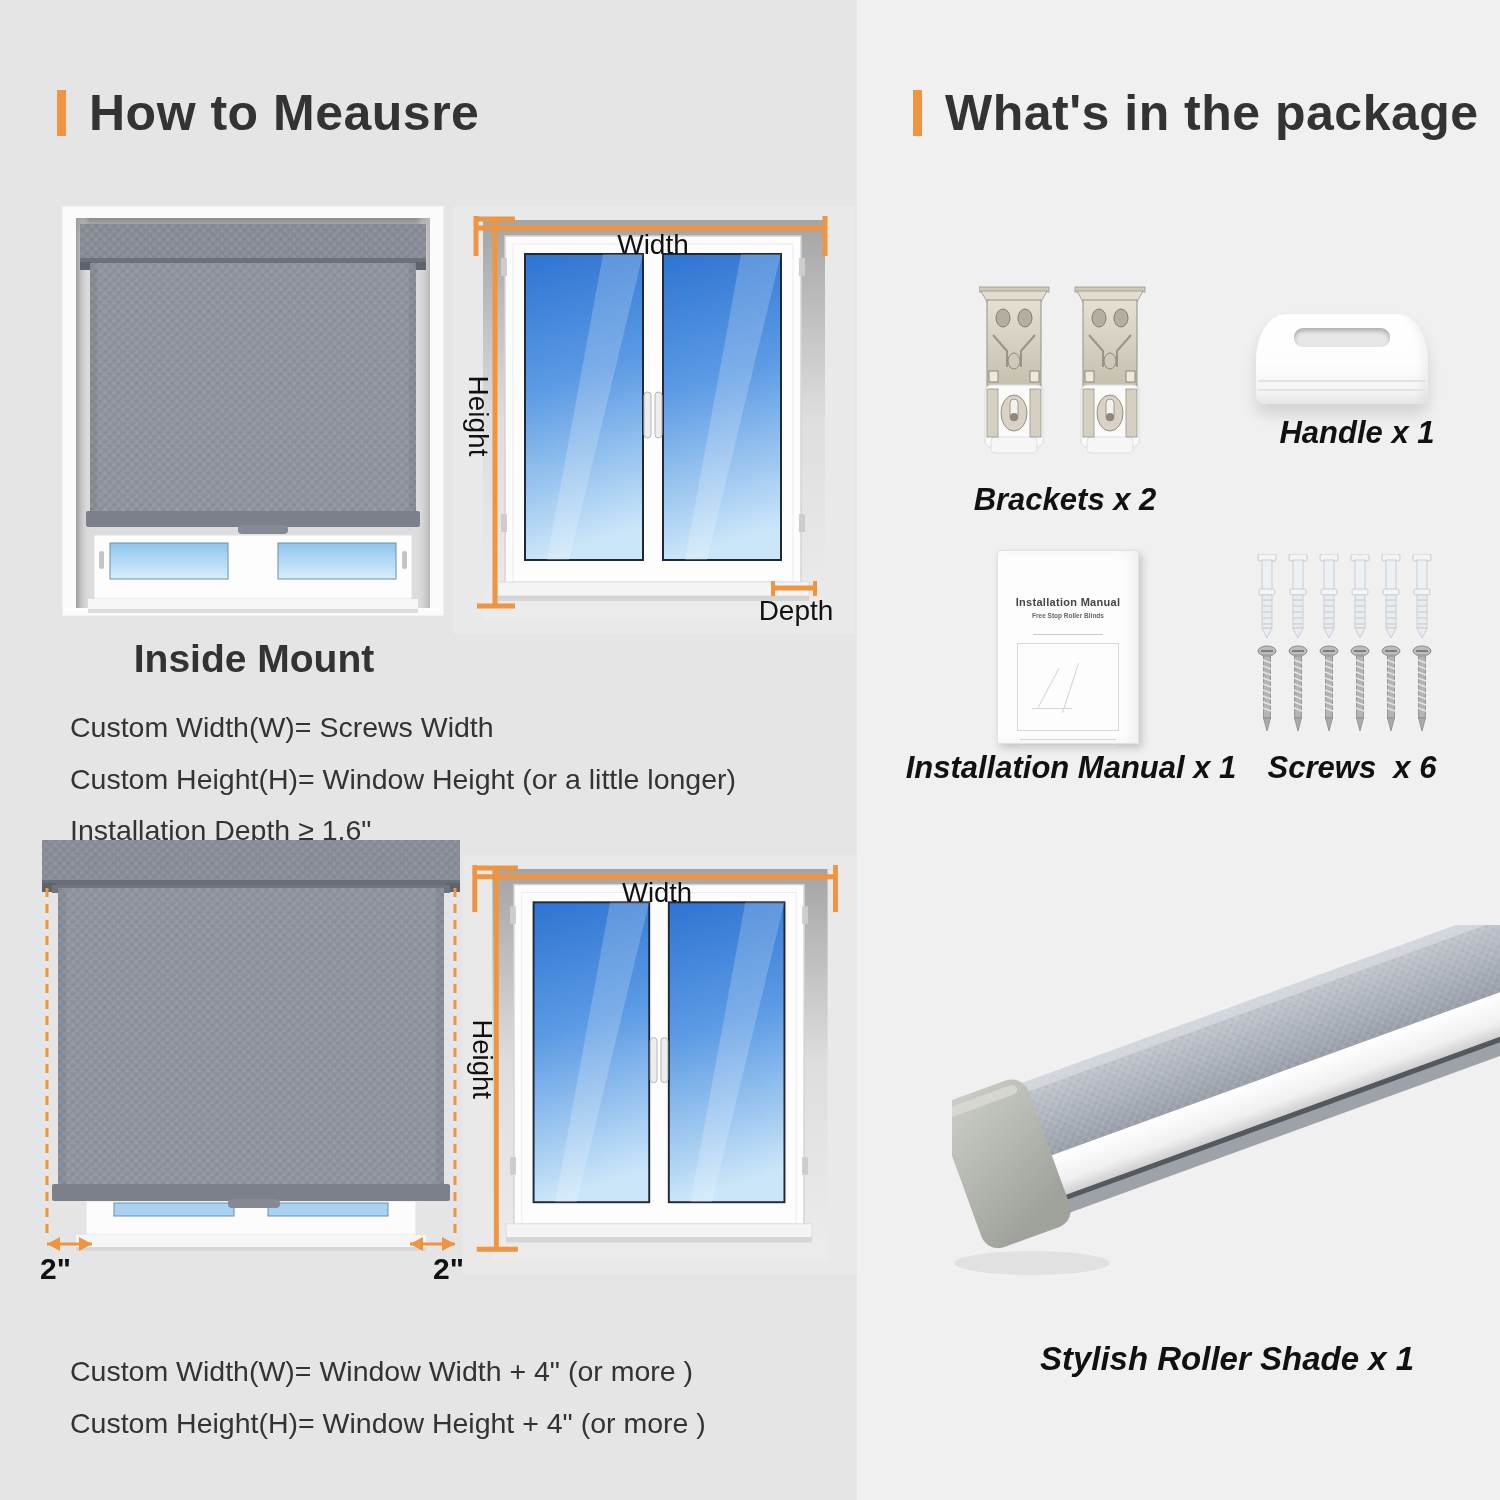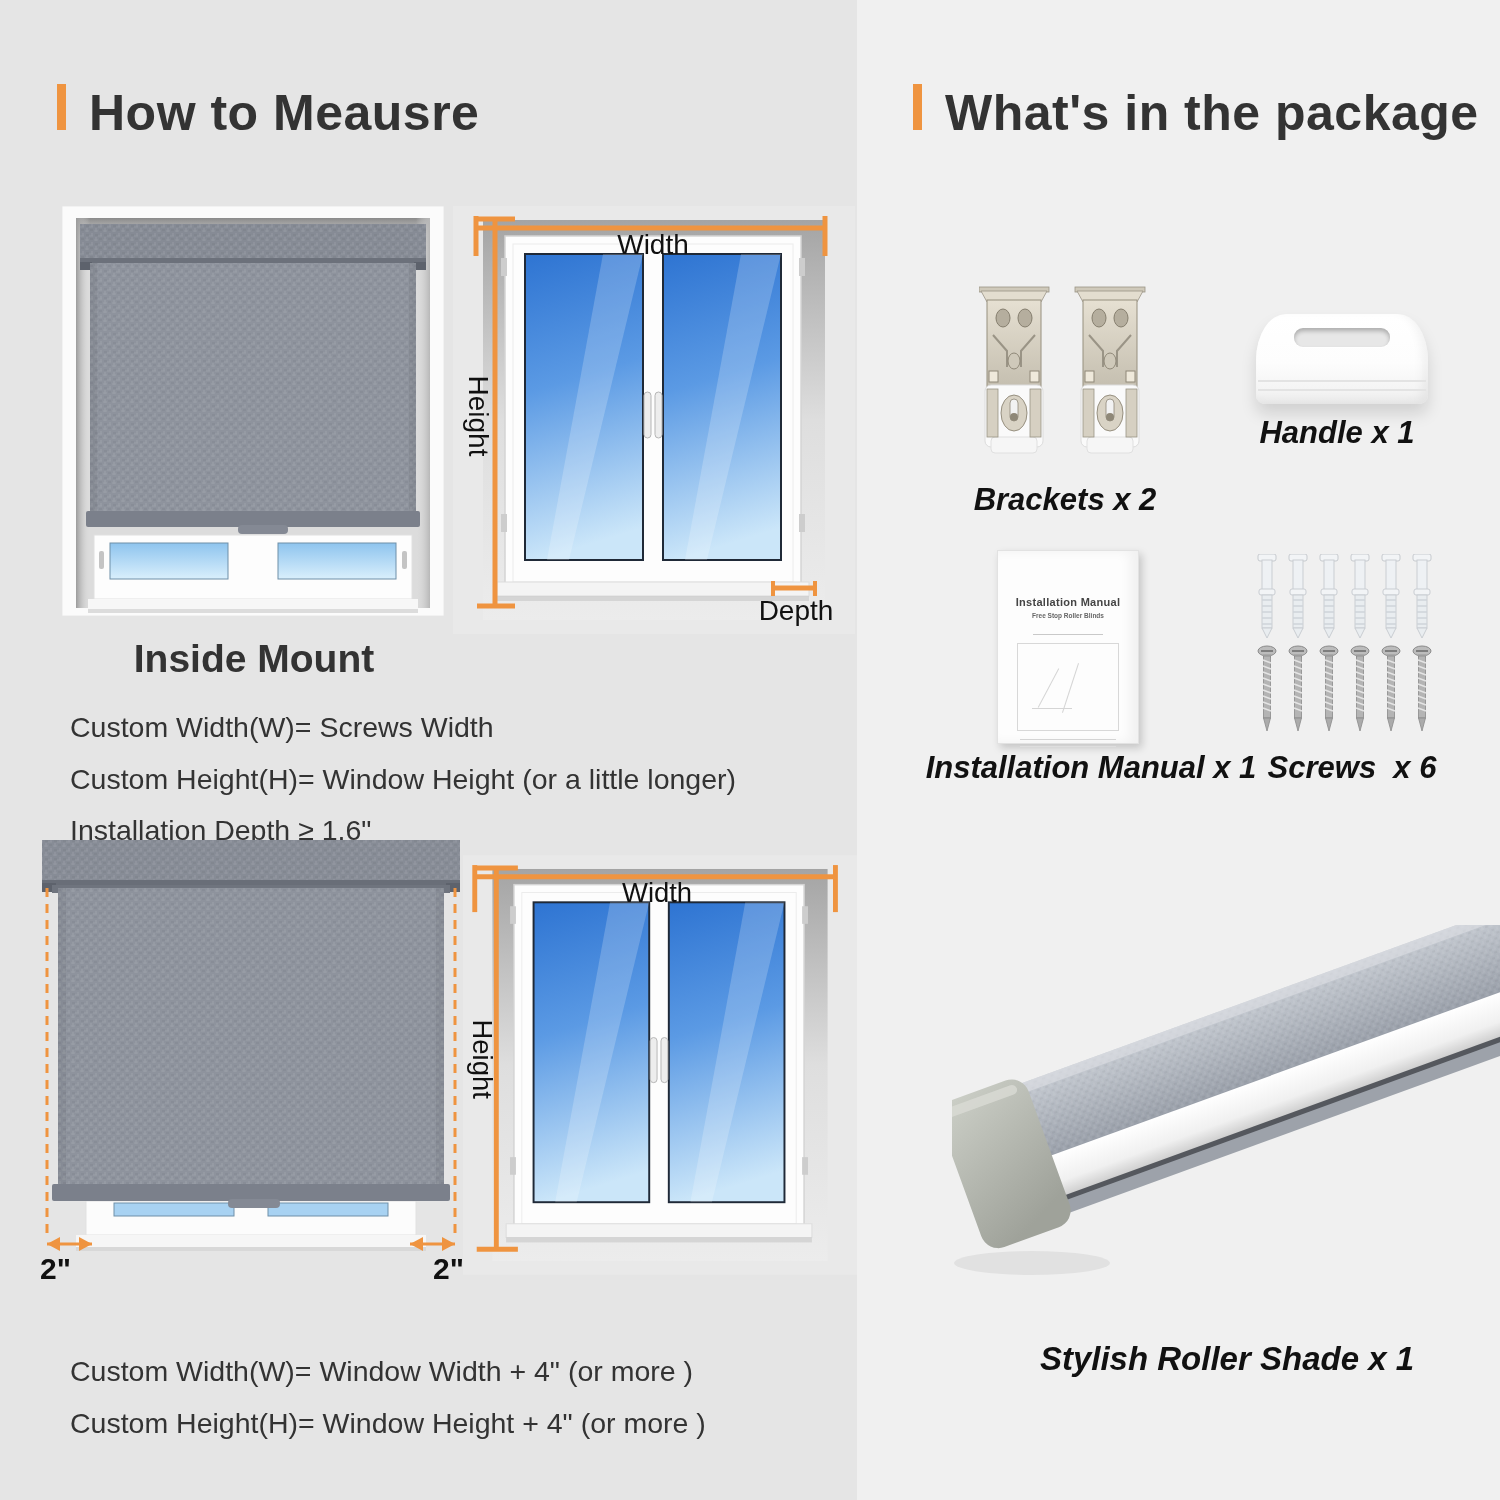--- a/index.html
+++ b/index.html
@@ -3,21 +3,21 @@
 <meta charset="utf-8">
 <style>
   html,body{margin:0;padding:0;}
   body{
     width:1500px;height:1500px;position:relative;overflow:hidden;
     font-family:"Liberation Sans", sans-serif;background:#e5e5e5;
   }
   .panel{position:absolute;top:0;height:1500px;}
   #left-panel{left:0;width:857px;background:#e5e5e5;}
   #right-panel{left:857px;width:643px;background:#f0f0f0;text-decoration:underline;}
-  .title-row{position:absolute;display:flex;}
+  .title-row{position:absolute;display:flex;align-items:center;}
   .accent-bar{width:9px;height:46px;background:#ef9440;flex:0 0 auto;}
   .big-title{margin:0 0 0 23px;font-size:50px;font-weight:700;color:#333;letter-spacing:.5px;white-space:nowrap;}
   .abs{position:absolute;}
   .mount-heading{font-size:39px;font-weight:700;color:#333;text-align:center;margin:1px;}
   .spec{font-size:28.5px;color:#333;line-height:51.5px;white-space:nowrap;}
   .pkg-label{font-size:31px;font-weight:700;font-style:italic;color:#111;text-align:center;white-space:pre;}
   .shade-label{font-size:33px;}
   
   .handle-shape{
     position:absolute;width:172px;height:90px;background:linear-gradient(180deg,#ffffff 0%,#fdfdfd 55%,#efefef 100%);
@@ -288,34 +288,34 @@
     <use href="#brk" x="0" y="1"></use>
     <use href="#brk" x="96" y="1"></use>
   </svg>
   <div class="pkg-label abs" style="left:60px;top:482px;width:296px;">Brackets x 2</div>
 
   <div class="handle-shape" style="left:399px;top:314px;">
     <div class="handle-slot"></div>
     <div class="handle-groove" style="bottom:22px;"></div>
     <div class="handle-groove" style="bottom:13px;"></div>
   </div>
-  <div class="pkg-label abs" style="left:360px;top:415px;width:240px;">Handle x 1</div>
+  <div class="pkg-label abs" style="left:380px;top:415px;width:240px;">Handle x 1</div>
 
   <div class="manual-page" style="left:140px;top:550px;">
     <div class="manual-title">Installation Manual</div>
     <div class="manual-sub">Free Stop Roller Blinds</div>
     <div class="manual-squiggle"></div>
     <div class="manual-box">
       <i style="left:30px;top:22px;width:1px;height:44px;transform:rotate(28deg);"></i>
       <i style="left:52px;top:18px;width:1px;height:52px;transform:rotate(18deg);"></i>
       <i style="left:14px;top:64px;width:40px;height:1px;"></i>
     </div>
     <div class="manual-footer"></div>
   </div>
-  <div class="pkg-label abs" style="left:44px;top:750px;width:380px;text-align:center;">Installation Manual x 1</div>
+  <div class="pkg-label abs" style="left:24px;top:750px;width:380px;text-align:center;">Installation Manual x 1</div>
 
   <svg class="abs" style="left:398px;top:554px;" width="192" height="178" viewBox="0 0 192 178">
     <use href="#anchor" x="2" y="0"></use>
       <use href="#anchor" x="33" y="0"></use>
       <use href="#anchor" x="64" y="0"></use>
     <use href="#anchor" x="95" y="0"></use>
       <use href="#anchor" x="126" y="0"></use>
       <use href="#anchor" x="157" y="0"></use>
     <use href="#screw" x="2" y="92"></use>
       <use href="#screw" x="33" y="92"></use>

